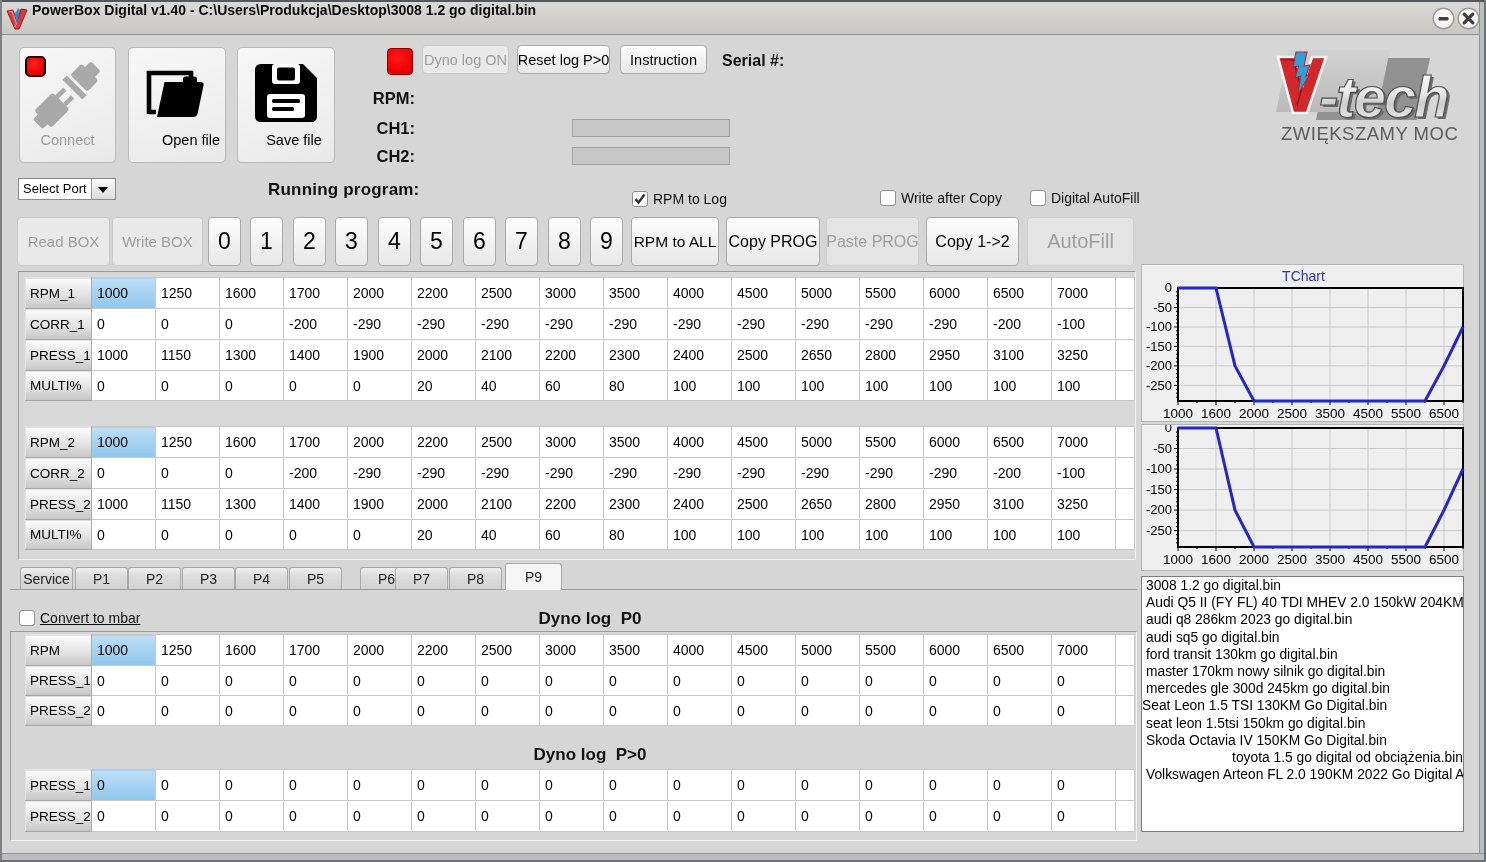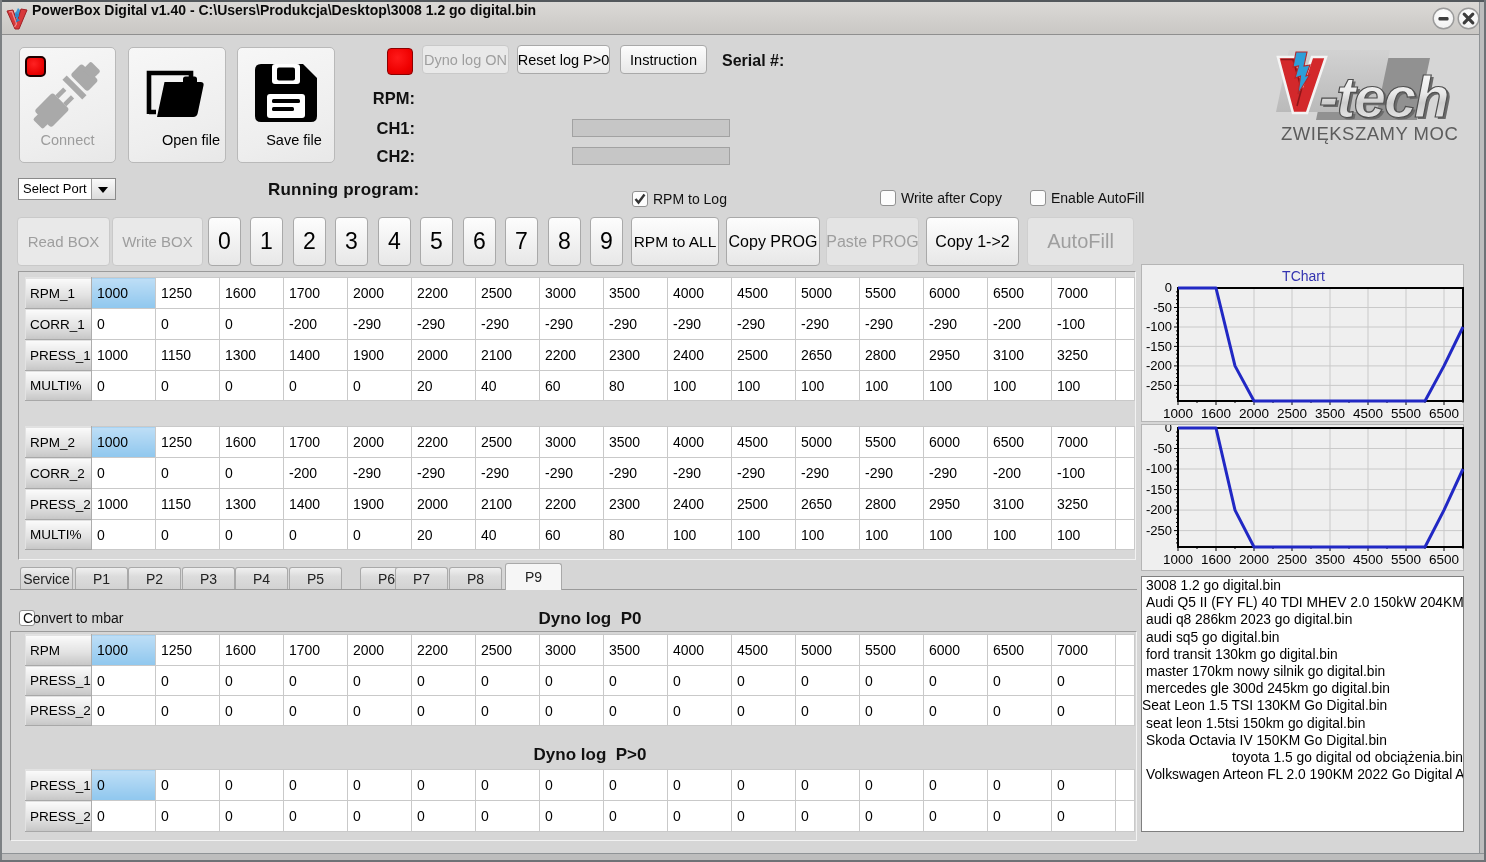--- a/index.html
+++ b/index.html
@@ -99,21 +99,21 @@
 </div>
 <div class="cb" style="left:632px;top:191px;">
     <svg width="14" height="14" viewBox="0 0 14 14" style="position:absolute;left:0px;top:0px;">
       <path d="M2.5,7 L5.5,10.5 L11.5,2.5" fill="none" stroke="#333" stroke-width="2.4"></path>
     </svg>
   </div>
 <div class="lbl" style="left:653px;top:191px;font-size:14px;">RPM to Log</div>
 <div class="cb" style="left:880px;top:190px;"></div>
 <div class="lbl" style="left:901px;top:190px;font-size:14px;">Write after Copy</div>
 <div class="cb" style="left:1030px;top:190px;"></div>
-<div class="lbl" style="left:1051px;top:190px;font-size:14px;">Enable AutoFill</div>
+<div class="lbl" style="left:1051px;top:190px;font-size:14px;">Digital AutoFill</div>
 <div class="btn dis" style="left:17px;top:217px;width:93px;height:49px;font-size:15px;">Read BOX</div>
 <div class="btn dis" style="left:112px;top:217px;width:91px;height:49px;font-size:15px;">Write BOX</div>
 <div class="btn" style="left:208px;top:217px;width:33px;height:49px;font-size:23px;">0</div>
 <div class="btn" style="left:250px;top:217px;width:33px;height:49px;font-size:23px;">1</div>
 <div class="btn" style="left:293px;top:217px;width:33px;height:49px;font-size:23px;">2</div>
 <div class="btn" style="left:335px;top:217px;width:33px;height:49px;font-size:23px;">3</div>
 <div class="btn" style="left:378px;top:217px;width:33px;height:49px;font-size:23px;">4</div>
 <div class="btn" style="left:420px;top:217px;width:33px;height:49px;font-size:23px;">5</div>
 <div class="btn" style="left:463px;top:217px;width:33px;height:49px;font-size:23px;">6</div>
 <div class="btn" style="left:505px;top:217px;width:33px;height:49px;font-size:23px;">7</div>
@@ -338,21 +338,21 @@
 <div class="tab" style="left:75px;width:53px;">P1</div>
 <div class="tab" style="left:128px;width:53px;">P2</div>
 <div class="tab" style="left:182px;width:53px;">P3</div>
 <div class="tab" style="left:235px;width:53px;">P4</div>
 <div class="tab" style="left:289px;width:53px;">P5</div>
 <div class="tab" style="left:360px;width:53px;">P6</div>
 <div class="tab" style="left:395px;width:53px;">P7</div>
 <div class="tab" style="left:449px;width:53px;">P8</div>
 <div class="tab" style="left:505px;top:563px;width:57px;height:27px;background:#f6f6f6;z-index:3;">P9</div>
 <div class="cb" style="left:19px;top:610px;"></div>
-<div class="lbl" style="left:23px;top:610px;font-size:14px;">Convert to mbar</div>
+<div class="lbl" style="left:40px;top:610px;font-size:14px;text-decoration:underline;">Convert to mbar</div>
 <div class="lbl" style="left:440px;top:609px;width:300px;text-align:center;font-size:17px;font-weight:bold;">Dyno log&nbsp; P0</div>
 <div class="sunken" style="left:10px;top:631px;width:1127px;height:210px;background:#d6d6d6;"></div>
 <table class="grid" style="left:25px;top:634px;width:1109px;">
     <colgroup>
       <col style="width:66px">
       <col style="width:64px">
       <col style="width:64px">
       <col style="width:64px">
       <col style="width:64px">
       <col style="width:64px">

